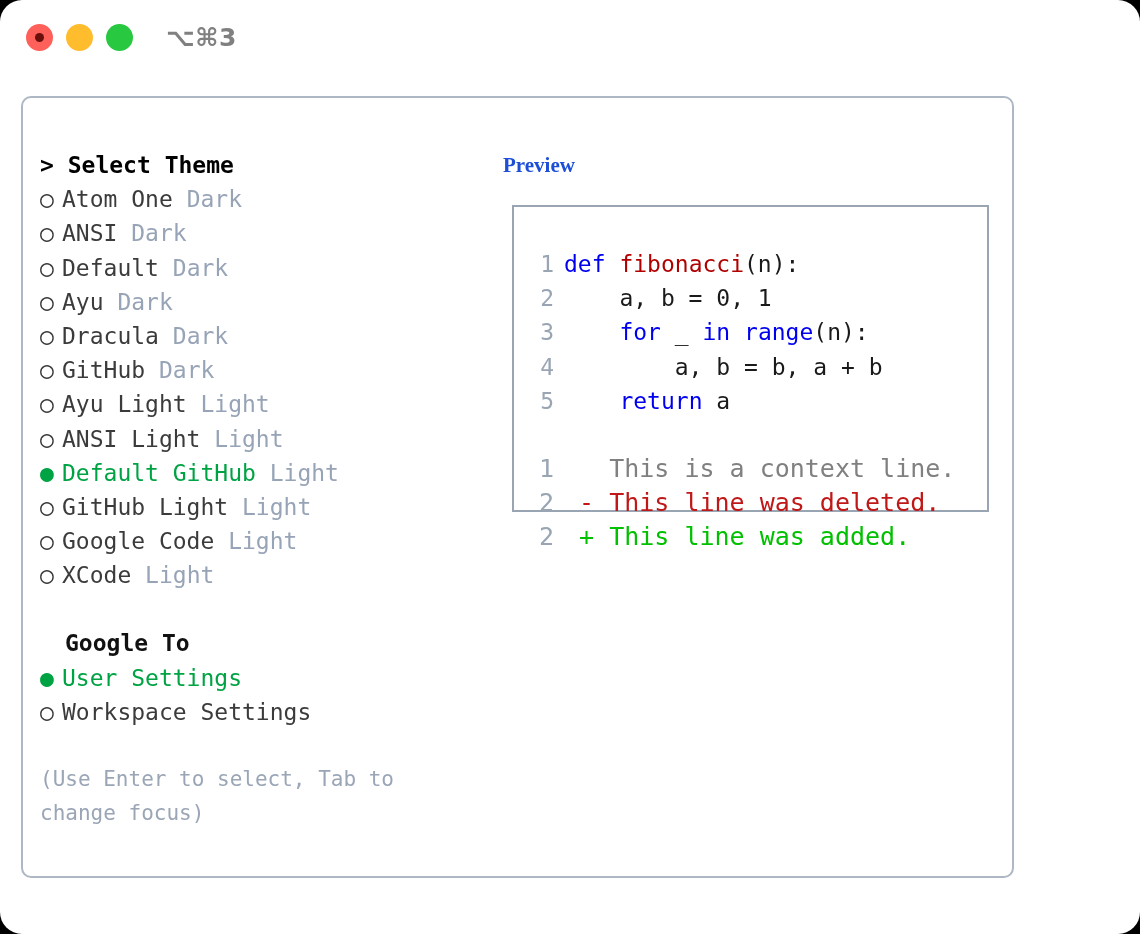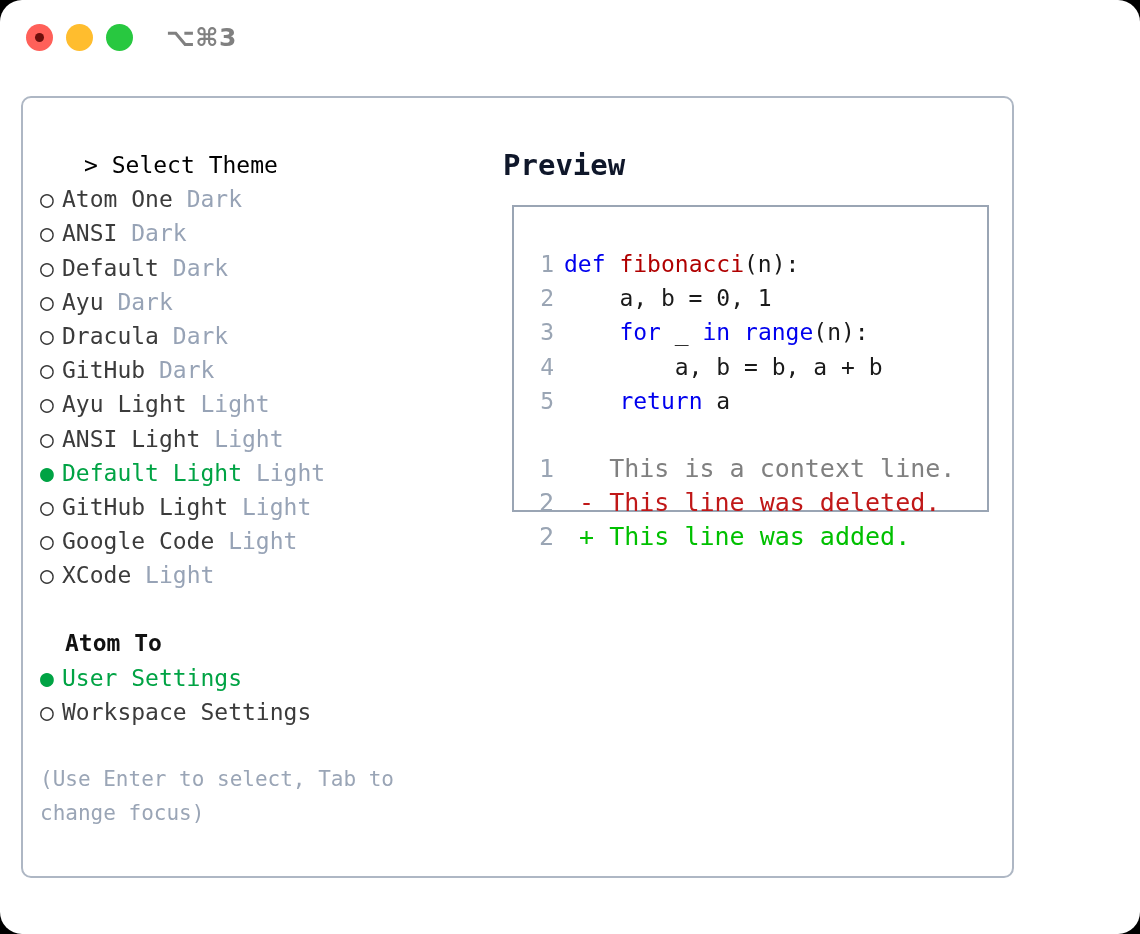--- a/index.html
+++ b/index.html
@@ -104,24 +104,23 @@
 
   .row {
     height: 34.2px;
     line-height: 34.2px;
     font-size: 23px;
     white-space: nowrap;
     color: #3b3b3b;
   }
 
   .list-header {
-    font-weight: 400;
+    font-weight: 700;
     color: #000000;
     letter-spacing: 0px;
-    margin-left: 44px;
   }
   .list-header .caret { color: #000; }
 
   .marker {
     display: inline-block;
     width: 22px;
     text-align: left;
     color: #3b3b3b;
   }
   .marker.sel { color: #00a344; }
@@ -151,25 +150,26 @@
 
   
   #right-col {
     position: absolute;
     left: 480px;
     top: 50px;
     width: 495px;
   }
 
   #preview-title {
-    font-size: 29px;
-    font-weight: 700;
-    color: #0f172a;
+    font-size: 21px;
+    font-weight: 700;
+    color: #1d4ed8;
     line-height: 34px;
     letter-spacing: 0px;
+    font-family: Liberation Serif, serif;
   }
 
   #preview-box {
     position: absolute;
     left: 9px;
     top: 57px;
     width: 477px;
     height: 307px;
     border: 2px solid #9aa5b4;
     box-sizing: border-box;
@@ -235,29 +235,29 @@
 
         <div id="theme-items">
             <div class="row"><span class="marker">○</span><span class="label">Atom One </span><span class="tag">Dark</span></div>
             <div class="row"><span class="marker">○</span><span class="label">ANSI </span><span class="tag">Dark</span></div>
             <div class="row"><span class="marker">○</span><span class="label">Default </span><span class="tag">Dark</span></div>
             <div class="row"><span class="marker">○</span><span class="label">Ayu </span><span class="tag">Dark</span></div>
             <div class="row"><span class="marker">○</span><span class="label">Dracula </span><span class="tag">Dark</span></div>
             <div class="row"><span class="marker">○</span><span class="label">GitHub </span><span class="tag">Dark</span></div>
             <div class="row"><span class="marker">○</span><span class="label">Ayu Light </span><span class="tag">Light</span></div>
             <div class="row"><span class="marker">○</span><span class="label">ANSI Light </span><span class="tag">Light</span></div>
-            <div class="row selected"><span class="marker sel">●</span><span class="label">Default Light </span><span class="tag">Light</span></div>
+            <div class="row selected"><span class="marker sel">●</span><span class="label">Default GitHub </span><span class="tag">Light</span></div>
             <div class="row"><span class="marker">○</span><span class="label">GitHub Light </span><span class="tag">Light</span></div>
             <div class="row"><span class="marker">○</span><span class="label">Google Code </span><span class="tag">Light</span></div>
             <div class="row"><span class="marker">○</span><span class="label">XCode </span><span class="tag">Light</span></div>
           </div>
 
         <div class="spacer"></div>
 
-        <div class="row section-title">Atom To</div>
+        <div class="row section-title">Google To</div>
 
         <div id="apply-items">
             <div class="row selected"><span class="marker sel">●</span><span class="label">User Settings</span></div>
             <div class="row"><span class="marker">○</span><span class="label">Workspace Settings</span></div>
           </div>
       </div>
 
       <div id="hint">(Use Enter to select, Tab to change focus)</div>
 
       <div id="right-col">

